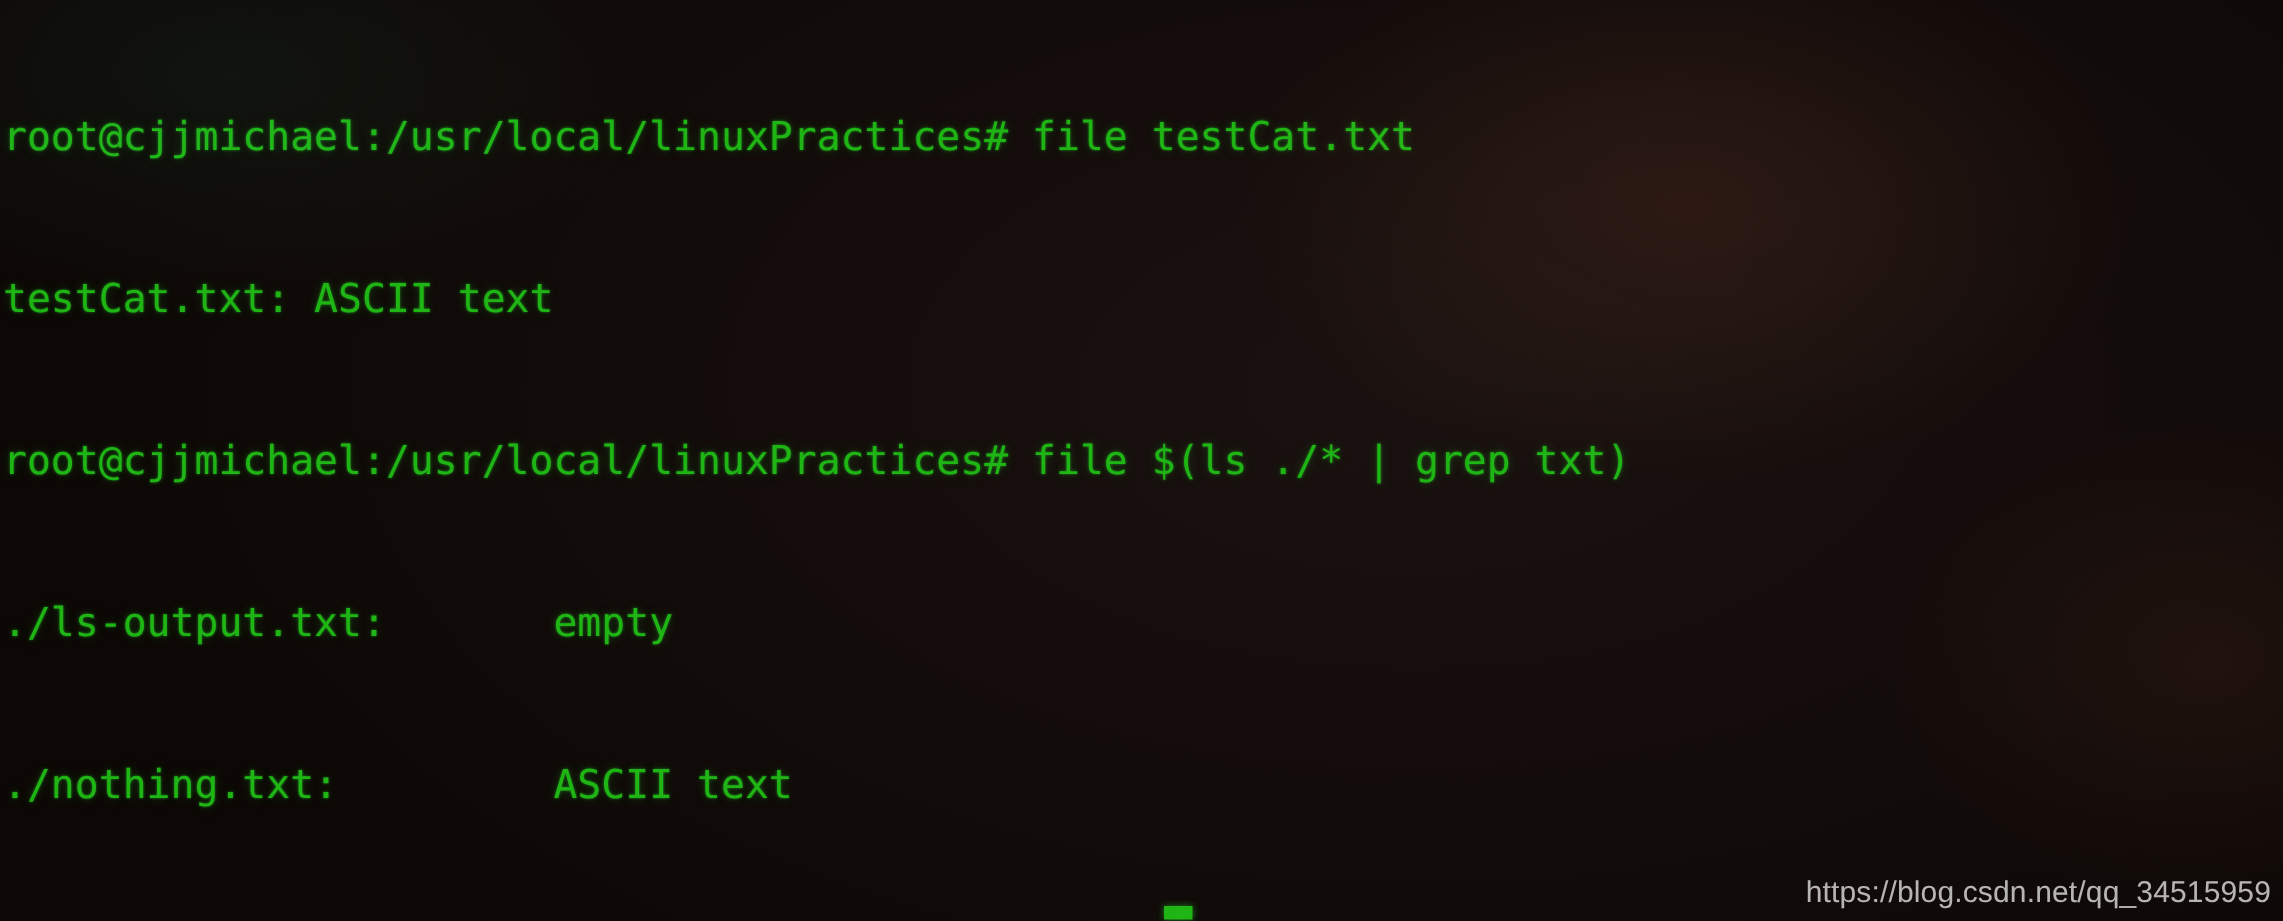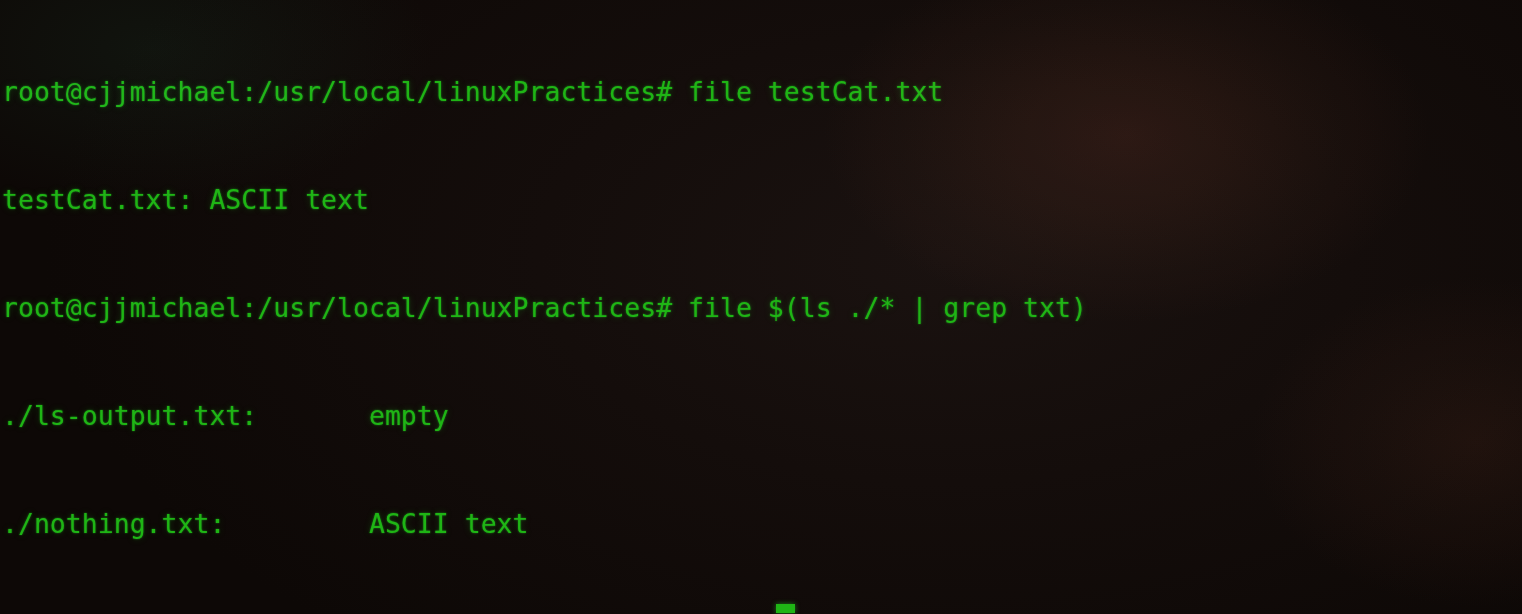--- a/index.html
+++ b/index.html
@@ -92,13 +92,14 @@
     
     
     
     
   </div>
 
   <div class="cursor-block"></div>
 
   <div id="screen-noise"></div>
 
+  <div class="watermark">https://blog.csdn.net/qq_34515959</div>
 </div>
 
 </body></html>

